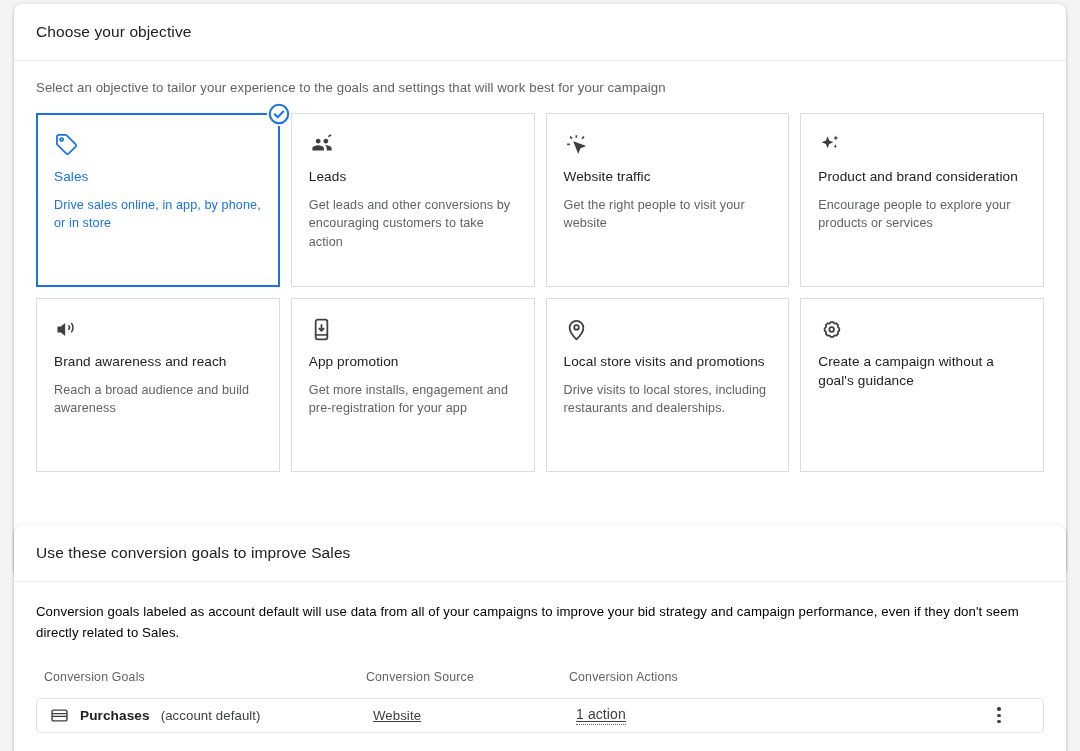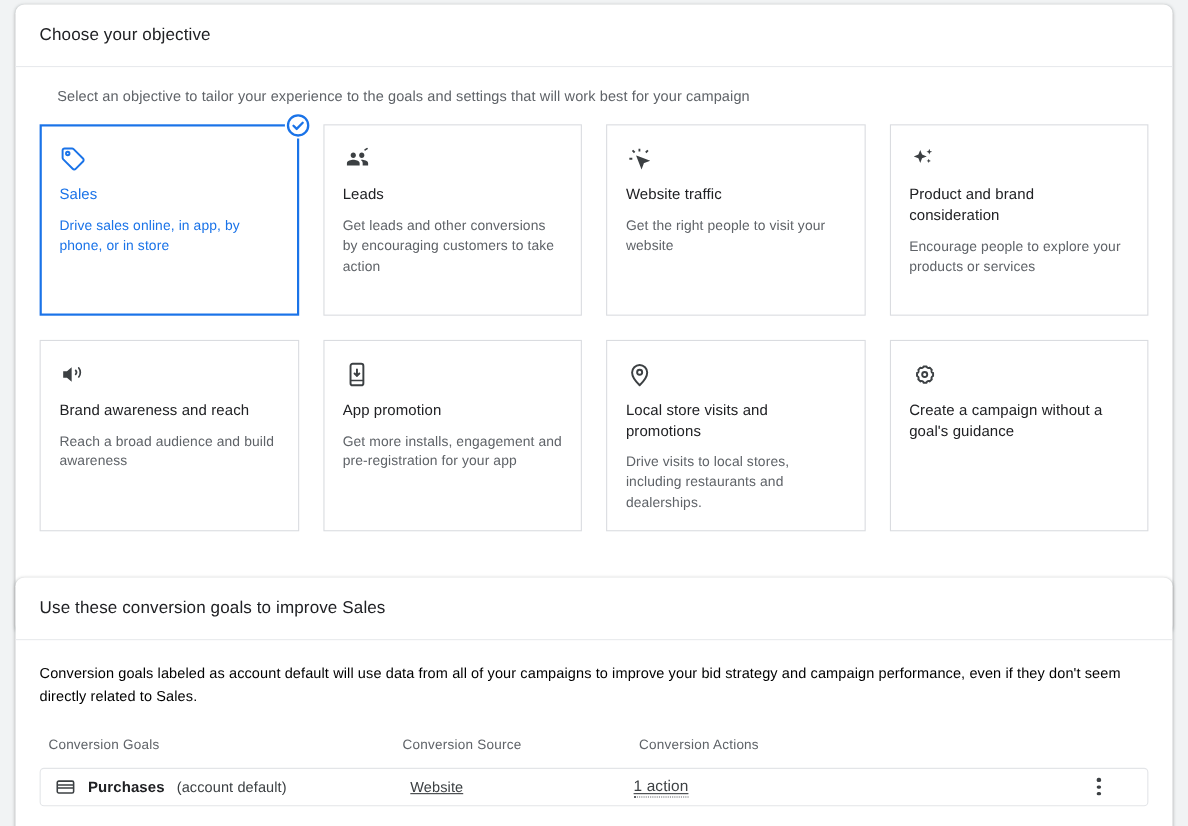--- a/index.html
+++ b/index.html
@@ -37,28 +37,29 @@
     letter-spacing: .1px;
   }
 
   
   #objective-card { top: 4px; height: 572px; }
   .card-body { padding: 19px 22px 0 22px; }
   .subtitle {
     font-size: 13.2px;
     color: #5f6368;
     letter-spacing: .1px;
-    margin: 0 0 18px 16px;
+    margin: 0 0 18px 0;
   }
 
   .grid {
     display: grid;
     grid-template-columns: repeat(4, 1fr);
     column-gap: 22px;
     row-gap: 22px;
+    gap: 11px;
   }
 
   .objective-tile {
     border: 1px solid #dadce0;
     background: #fff;
     height: 174px;
     padding: 18px 17px 12px 17px;
     position: relative;
     cursor: pointer;
   }
@@ -117,21 +118,21 @@
   .table { width: 1008px; }
   .thead {
     display: flex;
     font-size: 12.3px;
     color: #5f6368;
     letter-spacing: .2px;
     padding: 0 0 14px 0;
   }
   .th-goals  { width: 330px; padding-left: 8px; }
   .th-source { width: 203px; }
-  .th-actions{ width: 200px; margin-left: 12px; }
+  .th-actions{ width: 200px; }
 
   .trow {
     display: flex;
     align-items: center;
     height: 35px;
     border: 1px solid #e3e5e8;
     border-radius: 4px;
     background: #fff;
   }
   .td-goals {

